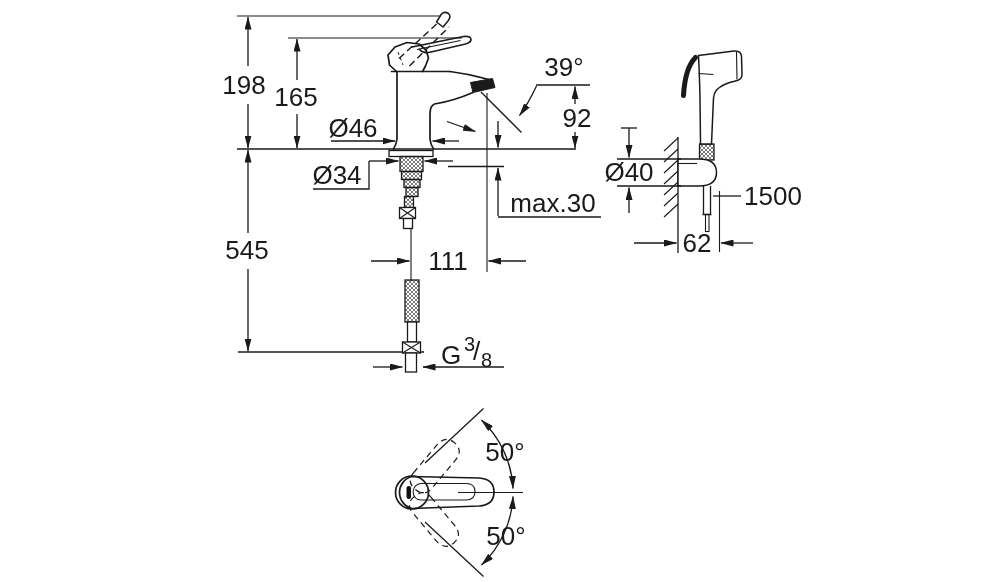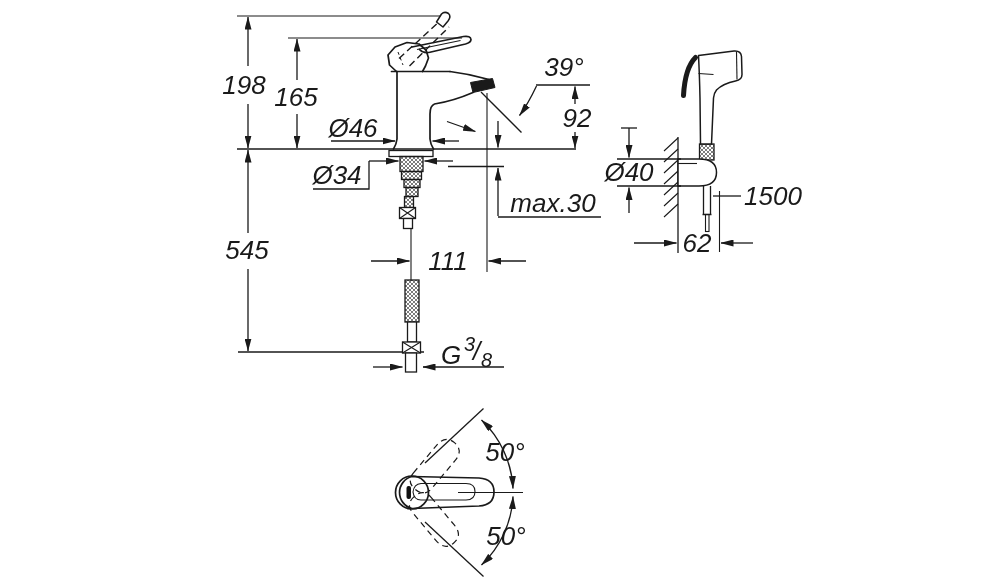--- a/index.html
+++ b/index.html
@@ -1,16 +1,16 @@
 <!DOCTYPE html>
 <html><head>
 <meta charset="utf-8">
 <style>
   html,body{margin:0;padding:0;background:#ffffff;}
-  .stage{width:812px;height:582px;background:#fff;position:relative;font-family:"Liberation Sans",sans-serif;font-style:italic;}
+  .stage{width:812px;height:582px;background:#fff;position:relative;font-family:"Liberation Sans",sans-serif;}
   svg{display:block;}
   .obj{stroke:#1a1a1a;stroke-width:1.7;fill:none;stroke-linejoin:round;stroke-linecap:round;}
   .objf{stroke:#1a1a1a;stroke-width:1.5;fill:#ffffff;stroke-linejoin:round;}
   .dim{stroke:#1a1a1a;stroke-width:1.3;fill:none;}
   .thin{stroke:#1a1a1a;stroke-width:1.1;fill:none;}
   .dash{stroke:#1a1a1a;stroke-width:1.4;fill:none;stroke-dasharray:7 4;}
   .dash2{stroke:#1a1a1a;stroke-width:1.2;fill:none;stroke-dasharray:6 4.5;}
   .hw{stroke:#1a1a1a;stroke-width:1.3;fill:url(#knurl);}
   .hww{stroke:#1a1a1a;stroke-width:1.3;fill:#ffffff;}
   text{fill:#1a1a1a;font-family:"Liberation Sans",sans-serif;font-size:26px;}

